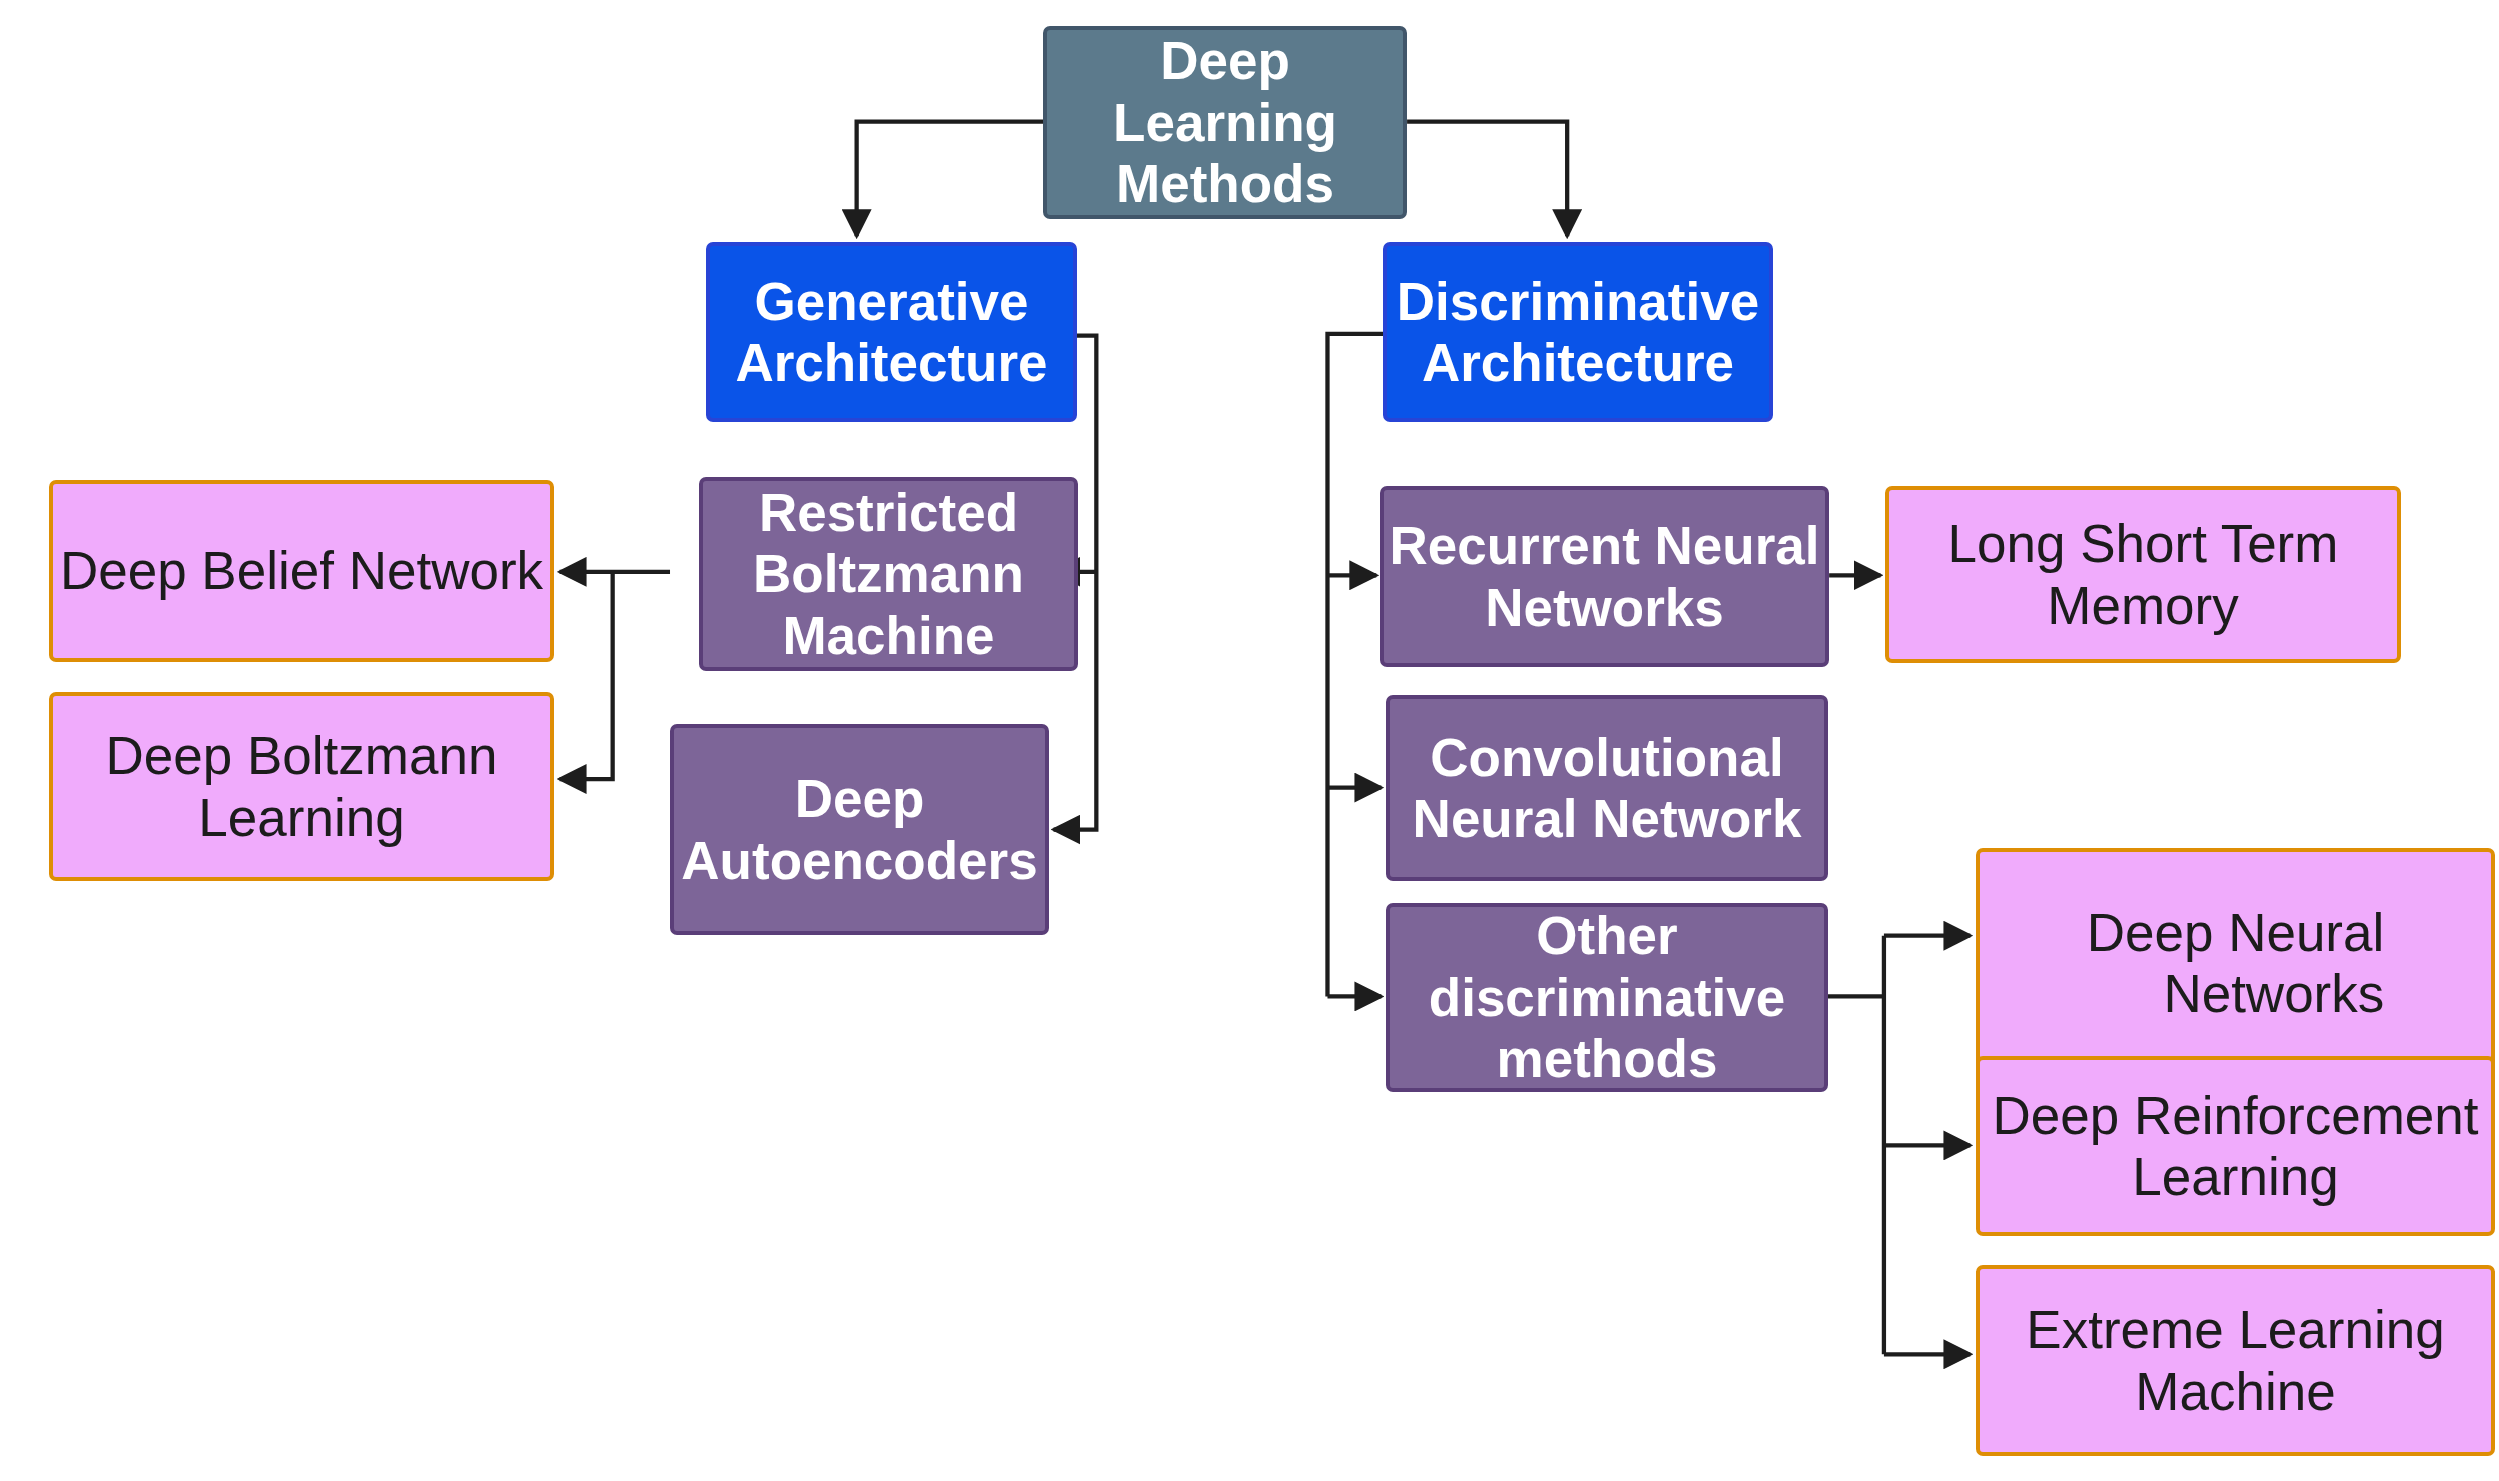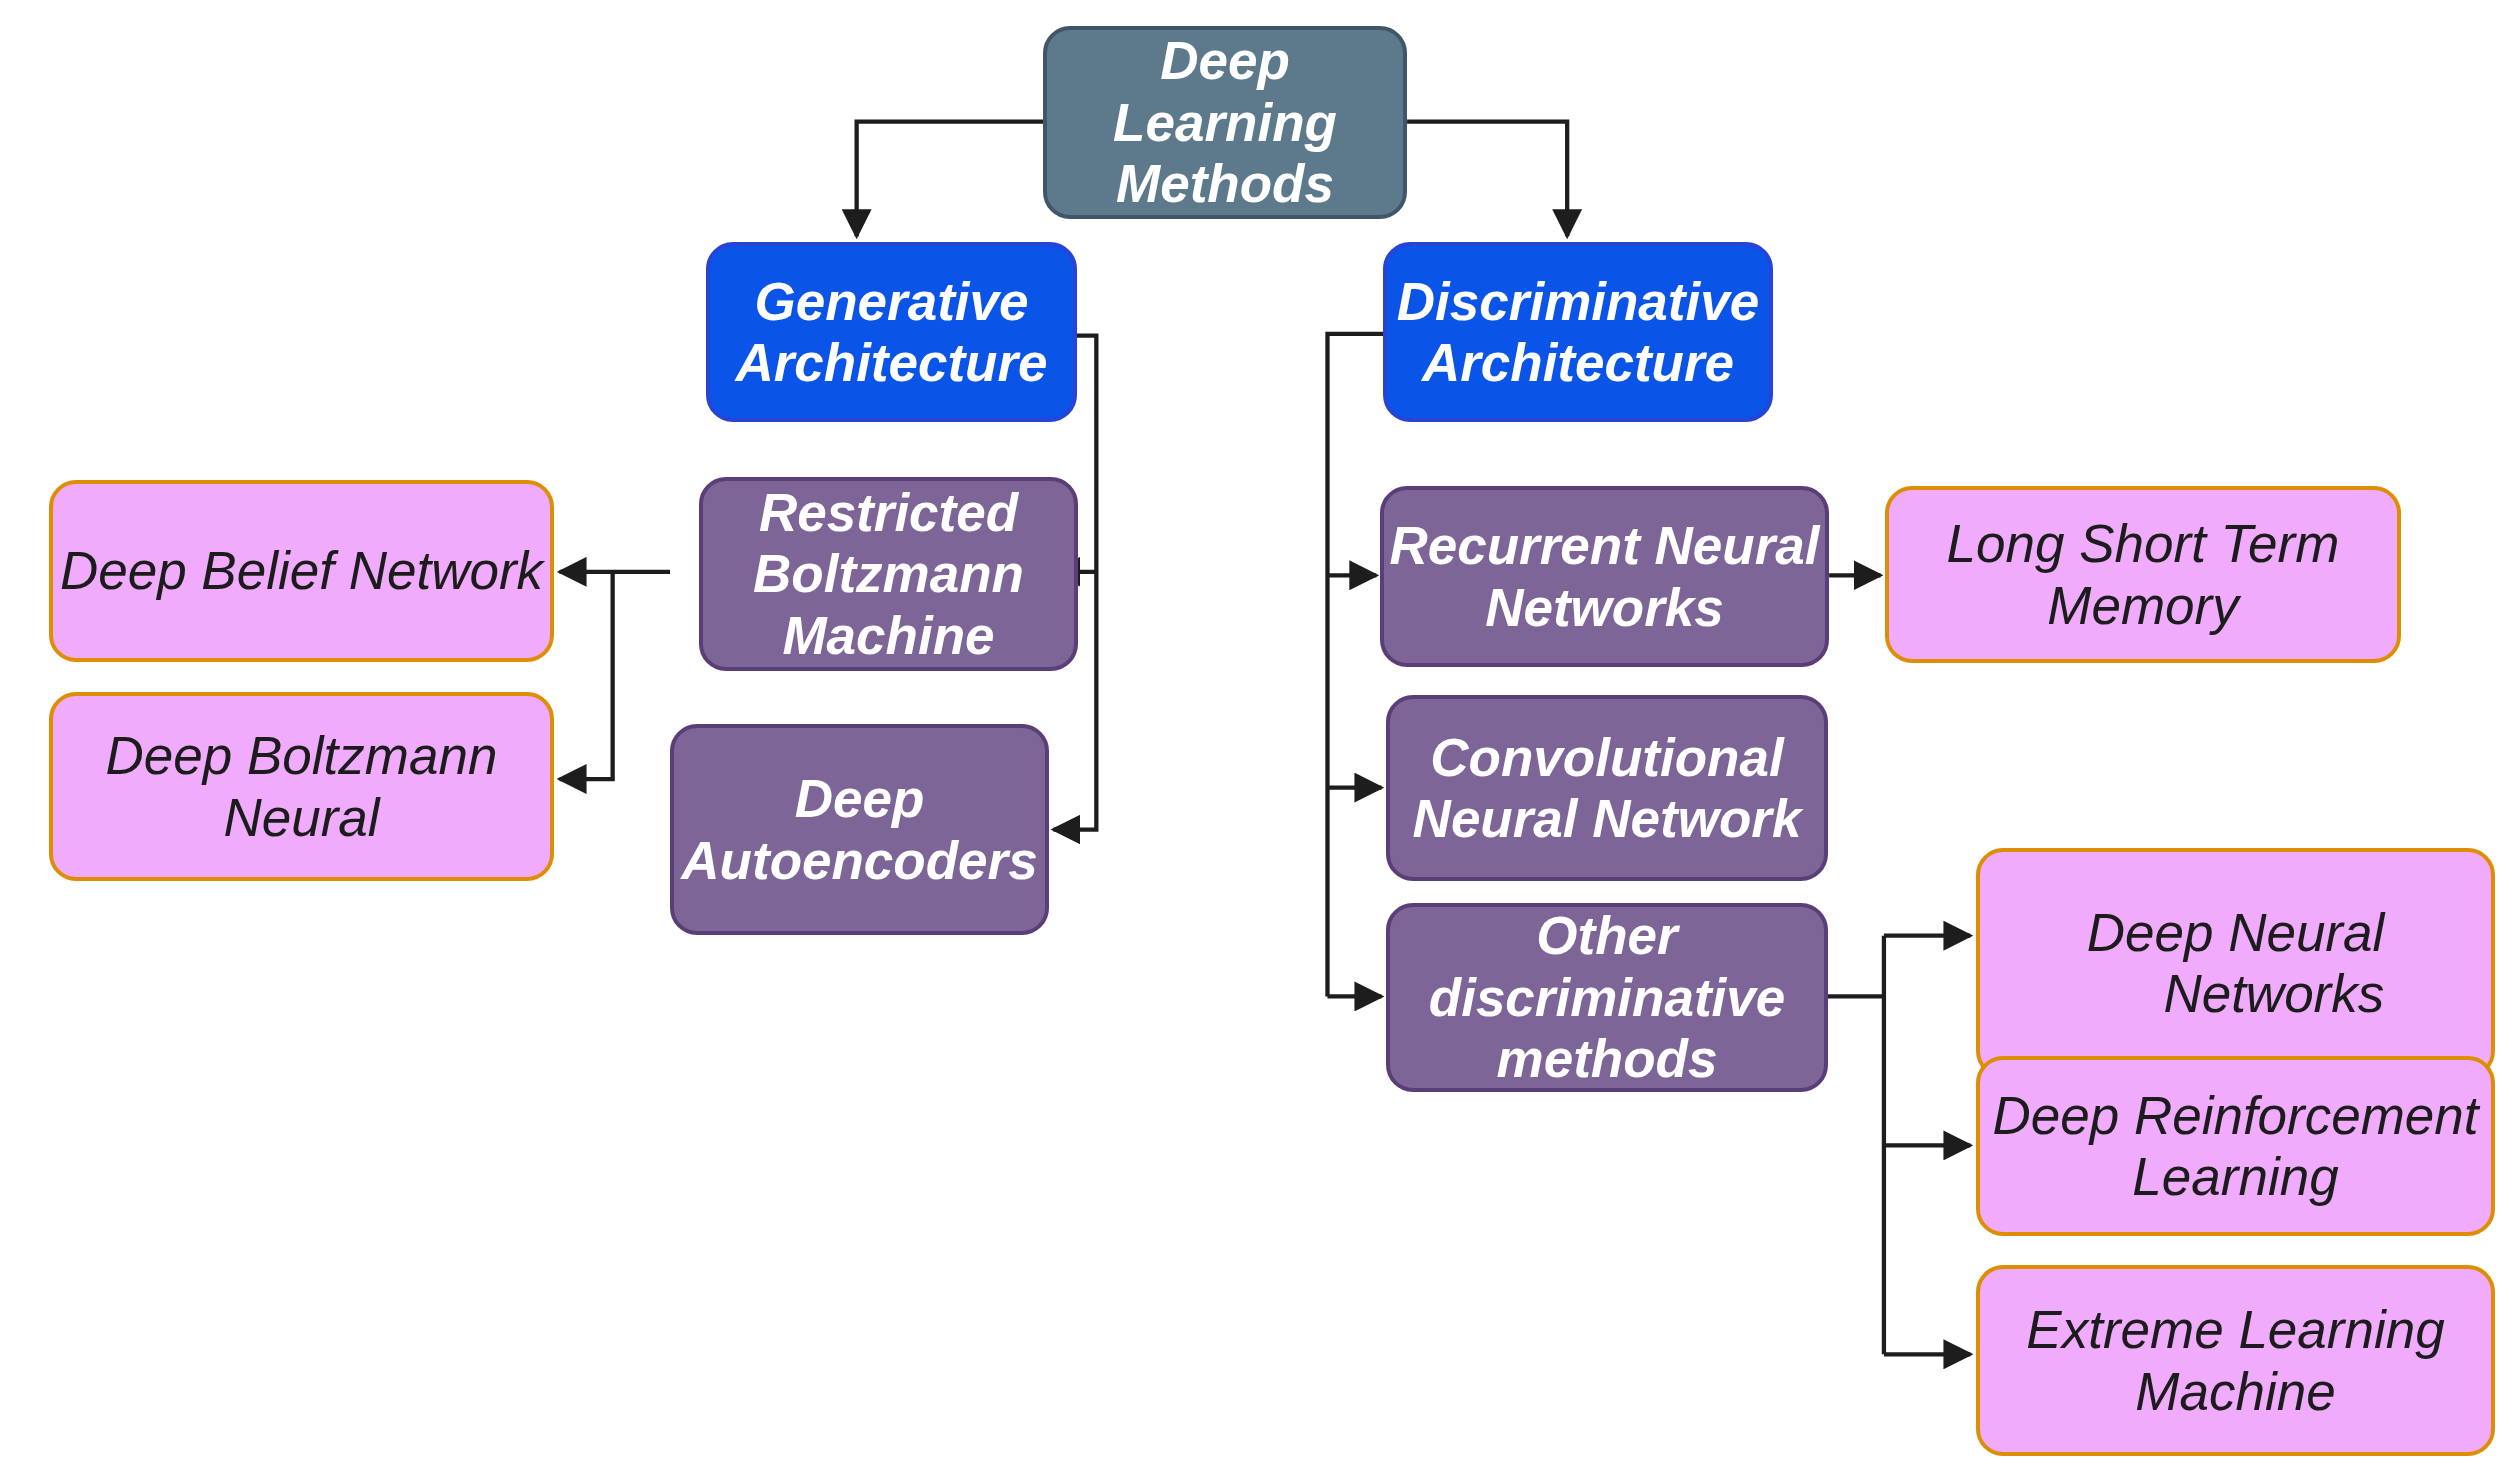--- a/index.html
+++ b/index.html
@@ -25,25 +25,24 @@
     height: 1481px;
   }
   .node {
     position: absolute;
     box-sizing: border-box;
     display: flex;
     align-items: center;
     justify-content: center;
     text-align: center;
     white-space: pre;
-    border-radius: 27px;
+    border-radius: 7px;
     font-size: 53px;
     line-height: 1.16;
     font-weight: 700;
-    font-style: italic;
   }
   .slate {
     background: #5c7a8c;
     border: 4.3px solid #41566a;
     color: #ffffff;
   }
   .blue {
     background: #0a54e8;
     border: 4.3px solid #2744d6;
     color: #ffffff;
@@ -110,21 +109,21 @@
   <div class="node blue" style="left:1383px; top:242px; width:390px; height:180px;">Discriminative
 Architecture</div>
 
   <div class="node purple" style="left:699px; top:477px; width:379px; height:194px;">Restricted
 Boltzmann
 Machine</div>
 
   <div class="node orange" style="left:49px; top:480px; width:505px; height:182px;">Deep Belief Network</div>
 
   <div class="node orange" style="left:49px; top:692px; width:505px; height:189px;">Deep Boltzmann
-Neural</div>
+Learning</div>
 
   <div class="node purple" style="left:670px; top:724px; width:379px; height:211px;">Deep
 Autoencoders</div>
 
   <div class="node purple" style="left:1380px; top:486px; width:449px; height:181px;">Recurrent Neural
 Networks</div>
 
   <div class="node orange" style="left:1885px; top:486px; width:516px; height:177px;">Long Short Term
 Memory</div>
 

